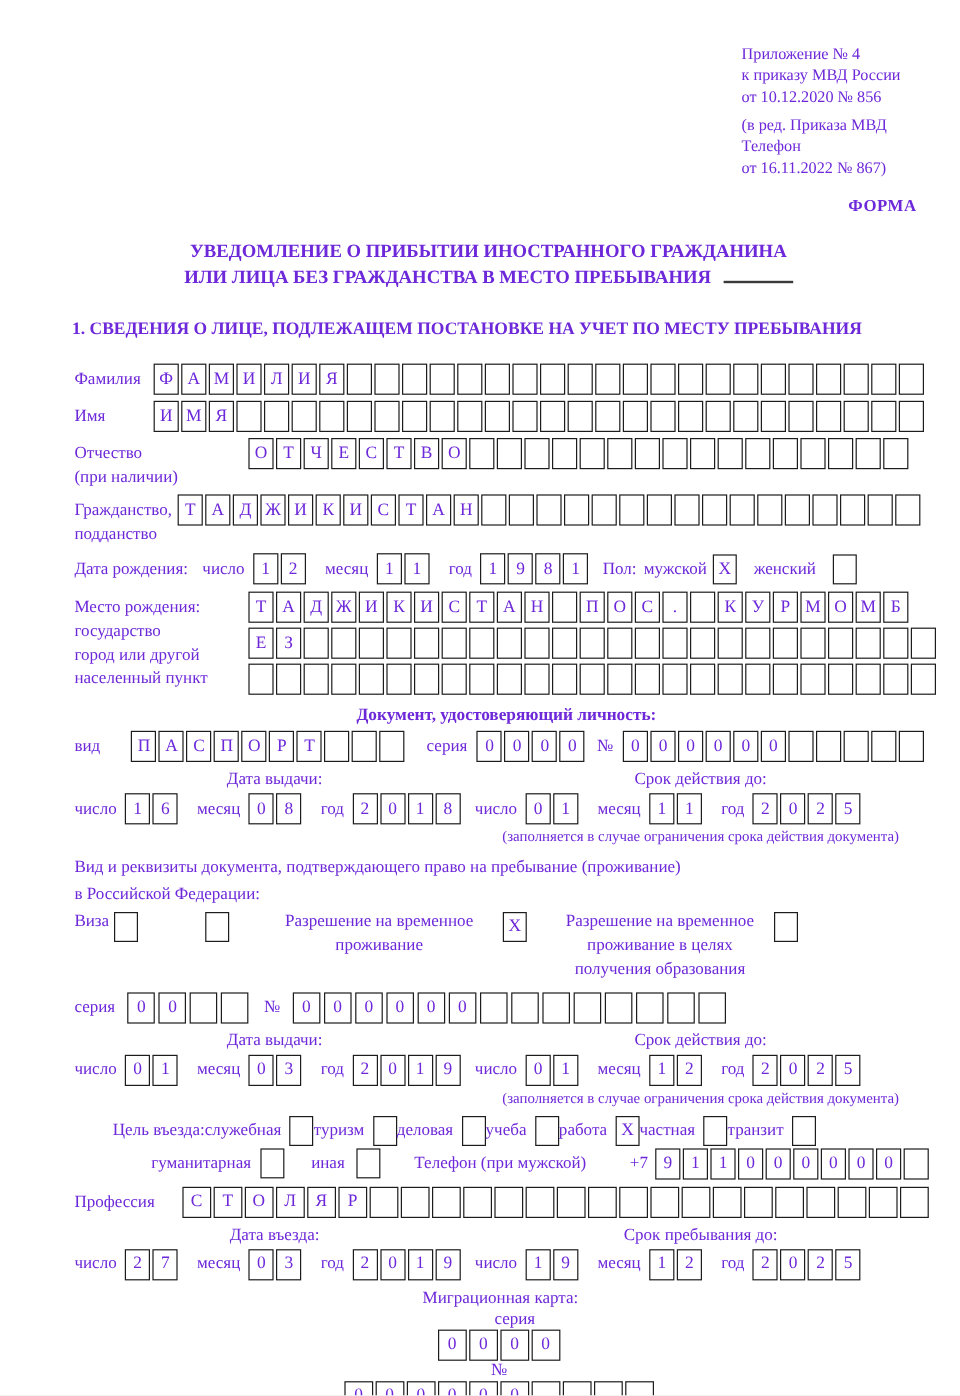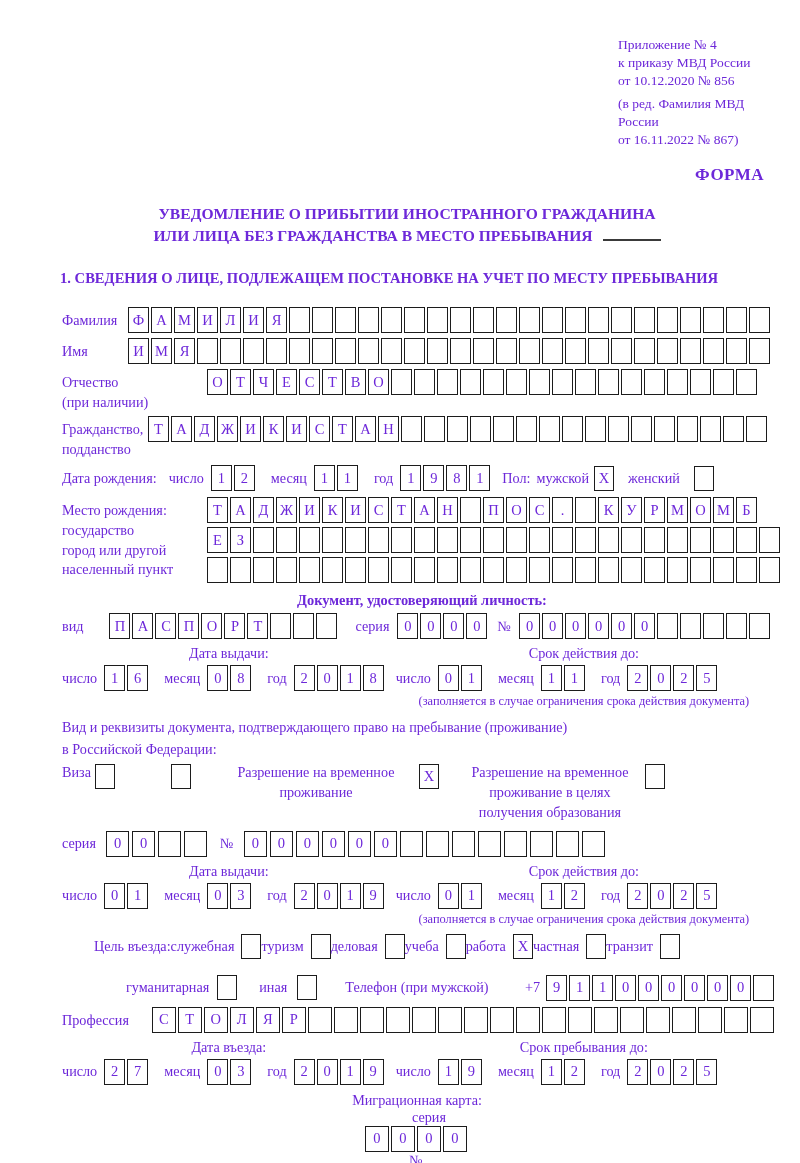--- a/index.html
+++ b/index.html
@@ -3,21 +3,21 @@
 <meta charset="utf-8">
 <style>
   html,body{margin:0;padding:0;background:#e8e8e8;}
   .page{
     width:800px;height:1163px;margin:0 auto;background:#ffffff;
     font-family:"Liberation Serif","DejaVu Serif",serif;color:#6d28d9;
     box-sizing:border-box;padding:36px 28px 0 62px;overflow:hidden;position:relative;
   }
   .appendix{font-size:13.5px;line-height:1.32;margin-left:556px;}
   .appendix .amend{margin-top:6px;}
-  .forma{font-weight:bold;text-align:right;font-size:17px;margin-top:16px;padding-right:8px;letter-spacing:.5px;}
+  .forma{font-weight:bold;text-align:right;font-size:14px;margin-top:16px;padding-right:8px;letter-spacing:.5px;}
   .title{font-weight:bold;font-size:15.6px;line-height:1.45;text-align:center;width:746px;margin:18px 0 0 -28px;}
   .blankline{display:inline-block;width:58px;border-bottom:2.2px solid #3a3a3a;margin-left:10px;}
   .sect{font-weight:bold;font-size:14.6px;margin-top:22px;margin-left:-2px;}
   .row{display:flex;align-items:flex-start;margin-top:5px;}
   .lbl{font-size:14.2px;line-height:1.38;padding-top:4px;flex:0 0 auto;}
   .w66{width:66px;} .w86{width:86px;} .w145{width:145px;} .w153{width:153px;} .w90{width:90px;} .w48{width:48px;}
   .boxes{display:flex;flex:0 0 auto;}
   .cb{
     box-sizing:border-box;flex:0 0 auto;width:21px;height:26px;border:1.9px solid #1c1c1c;
     margin-right:2px;display:flex;align-items:center;justify-content:center;
@@ -50,21 +50,21 @@
 </style>
 </head>
 <body>
 
 <div class="page">
 
   <div class="appendix">
     <div>Приложение № 4</div>
     <div>к приказу МВД России</div>
     <div>от 10.12.2020 № 856</div>
-    <div class="amend">(в ред. Фамилия МВД России</div>
+    <div class="amend">(в ред. Приказа МВД Телефон</div>
     <div>от 16.11.2022 № 867)</div>
   </div>
 
   <div class="forma">ФОРМА</div>
 
   <div class="title">
     <div>УВЕДОМЛЕНИЕ О ПРИБЫТИИ ИНОСТРАННОГО ГРАЖДАНИНА</div>
     <div><span>ИЛИ ЛИЦА БЕЗ ГРАЖДАНСТВА В МЕСТО ПРЕБЫВАНИЯ</span><span class="blankline"></span></div>
   </div>
 
@@ -539,21 +539,21 @@
     <span class="opt">
         <span class="t">частная</span>
         <span class="chk"></span>
       </span>
     <span class="opt">
         <span class="t">транзит</span>
         <span class="chk"></span>
       </span>
   </div>
 
-  <div class="row" style="margin-top:16px;align-items:center;width:714px;">
+  <div class="row" style="margin-top:2px;align-items:center;width:714px;">
     <span class="opt" style="margin-left:64px;">
         <span class="t" style="margin-right:8px;">гуманитарная</span>
         <span class="chk"></span>
       </span>
     <span class="opt" style="margin-left:22px;">
         <span class="t" style="margin-right:10px;">иная</span>
         <span class="chk"></span>
       </span>
     <span class="t" style="margin-left:28px;">Телефон (при мужской)</span>
     <span class="t" style="margin-left:auto;margin-right:6px;">+7</span>

